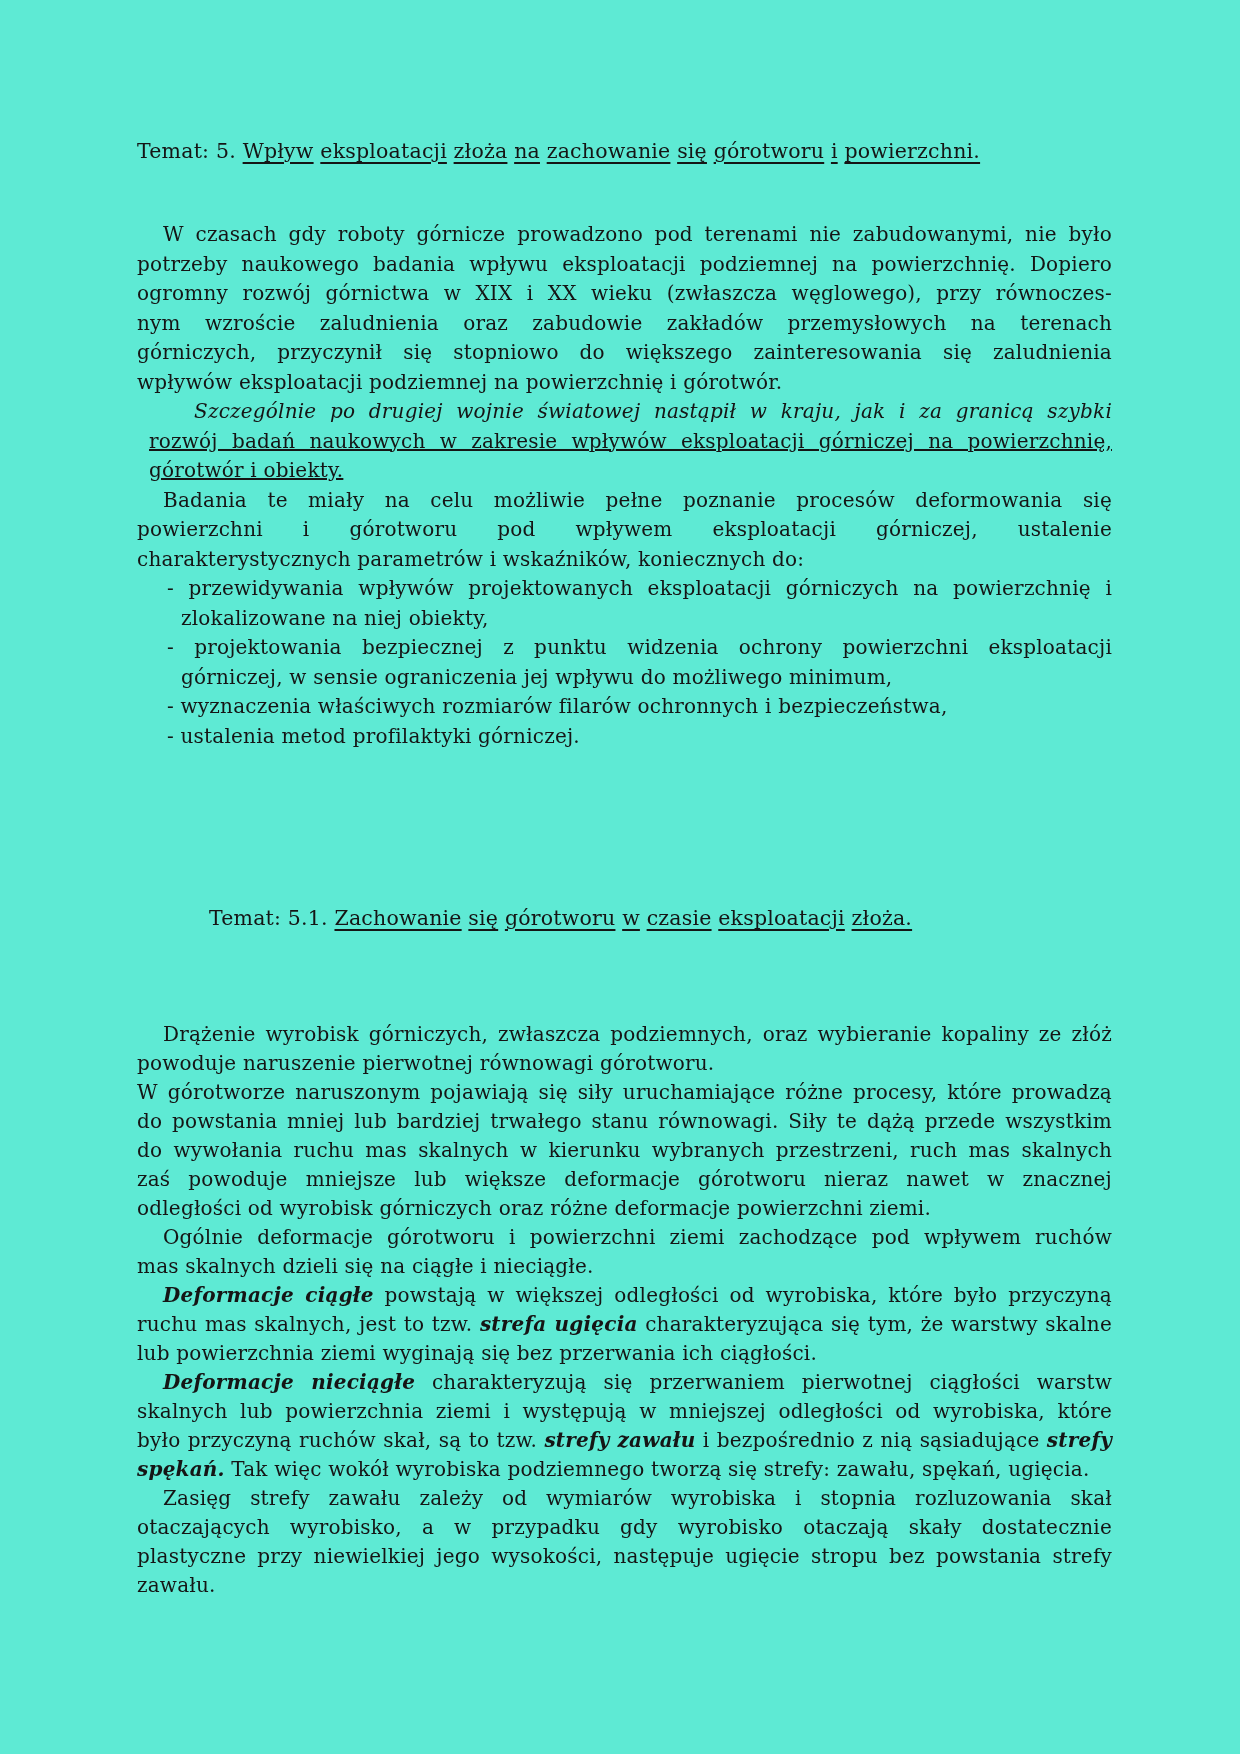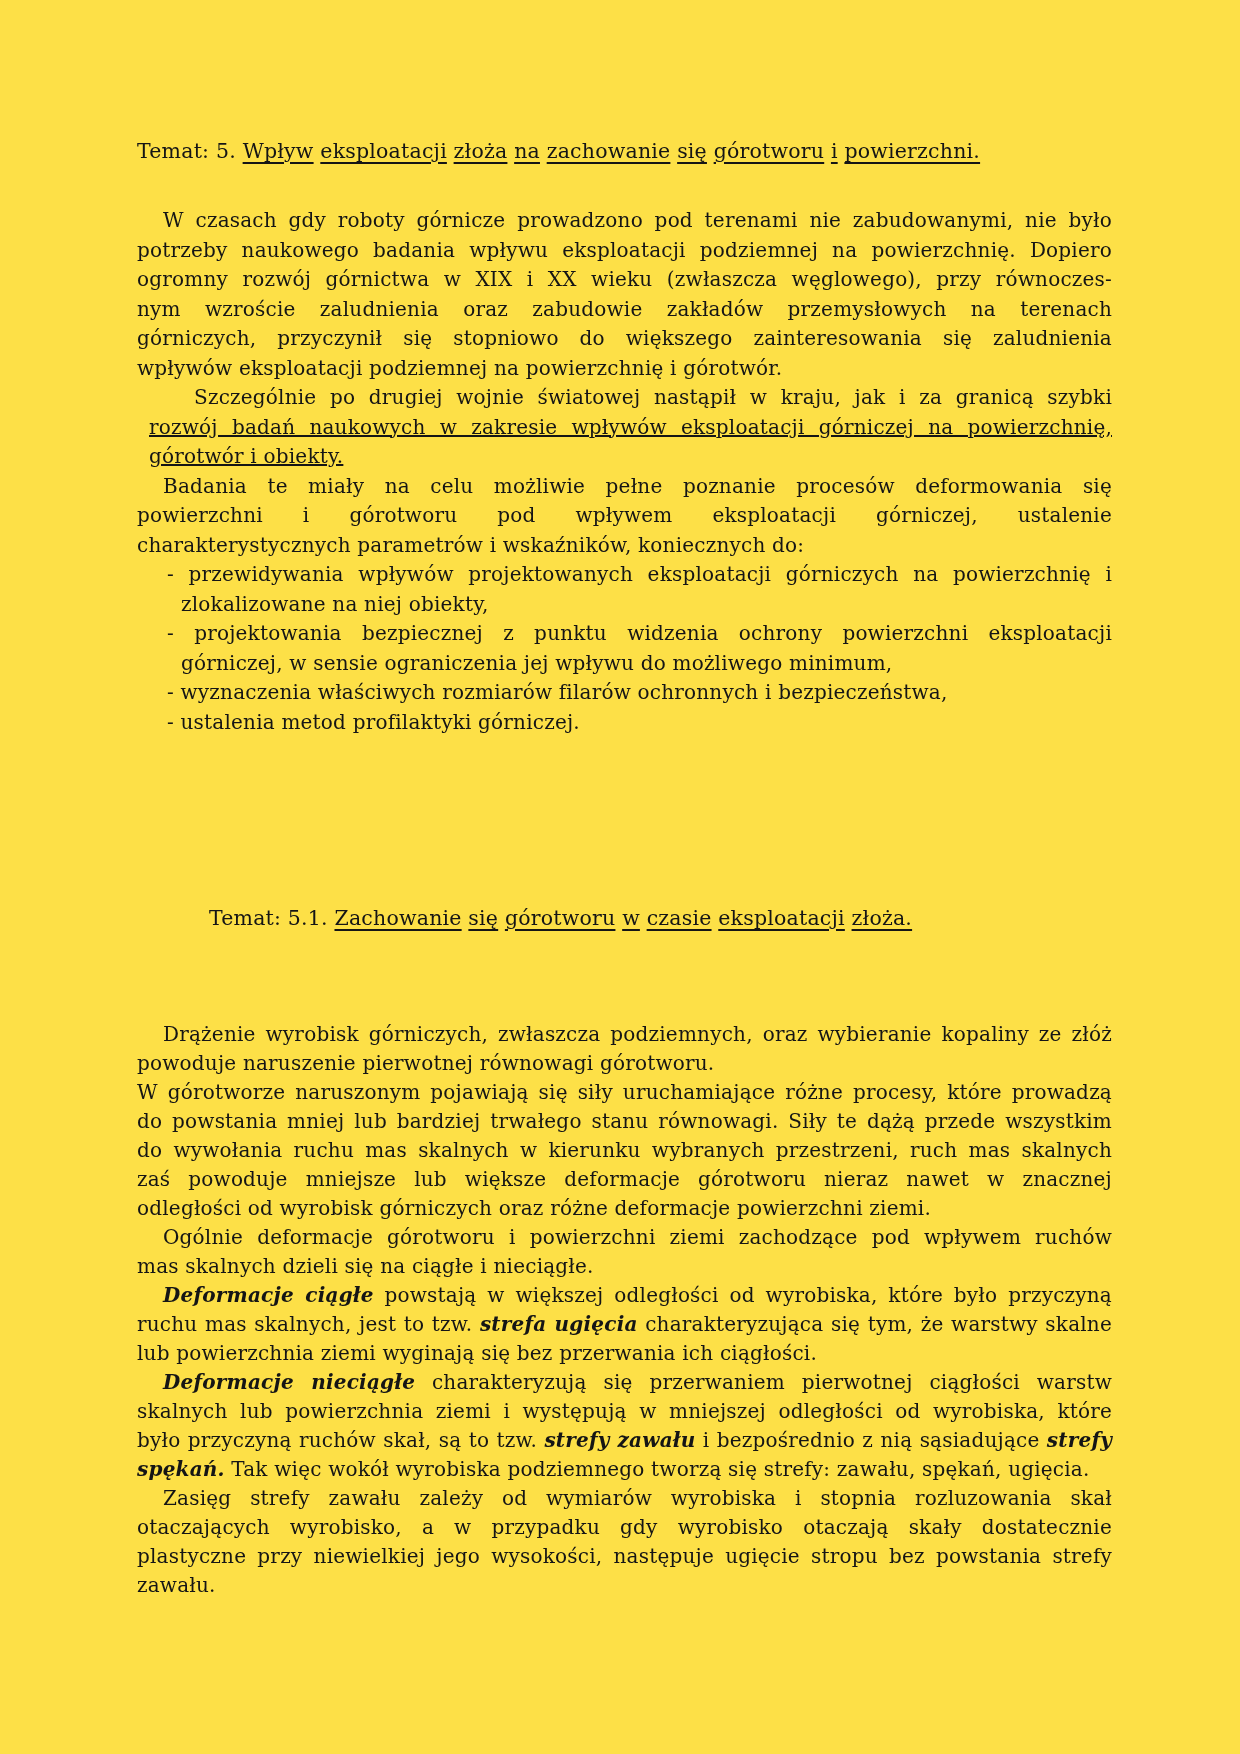--- a/index.html
+++ b/index.html
@@ -1,20 +1,20 @@
 <!DOCTYPE html>
 <html lang="pl"><head>
 <meta charset="utf-8">
 <style>
   html,body{margin:0;padding:0;background:#ffffff;}
   .page{
     position:relative;
     width:1240px;
     height:1754px;
-    background:#fde047;
+    background:#5eead4;
     color:#151515;
     font-family:"DejaVu Serif","Liberation Serif",serif;
     overflow:hidden;
   }
   .heading{
     position:absolute;
     left:137px;
     width:975px;
     box-sizing:border-box;
     font-size:20.5px;
@@ -29,30 +29,30 @@
     text-decoration-thickness:2px;
     text-underline-offset:4px;
   }
   .textflow{
     position:absolute;
     left:137px;
     width:975px;
     font-size:20px;
     letter-spacing:0.2px;
   }
-  #section1{top:206px;line-height:29.5px;}
+  #section1{top:220px;line-height:29.5px;}
   #section2{top:1020px;line-height:29px;}
   .line{
     text-align:justify;
     text-align-last:justify;
     text-justify:inter-word;
   }
   .line.last{text-align-last:left;}
   .i1{padding-left:26px;}  
-  .i2{padding-left:57px;}  
+  .i2{padding-left:57px;font-style:italic;}  
   .i3{padding-left:12px;text-decoration:underline;}  
   .i4{padding-left:30px;}  
   .i5{padding-left:44px;}  
   .bi{font-weight:bold;font-style:italic;}
 </style>
 </head>
 <body>
 
 <div class="page">
 

